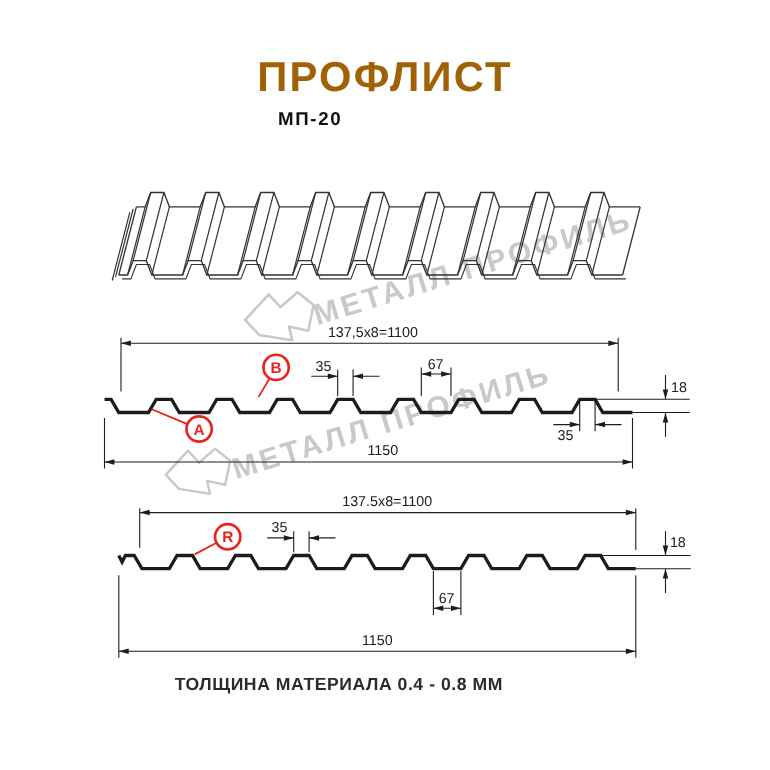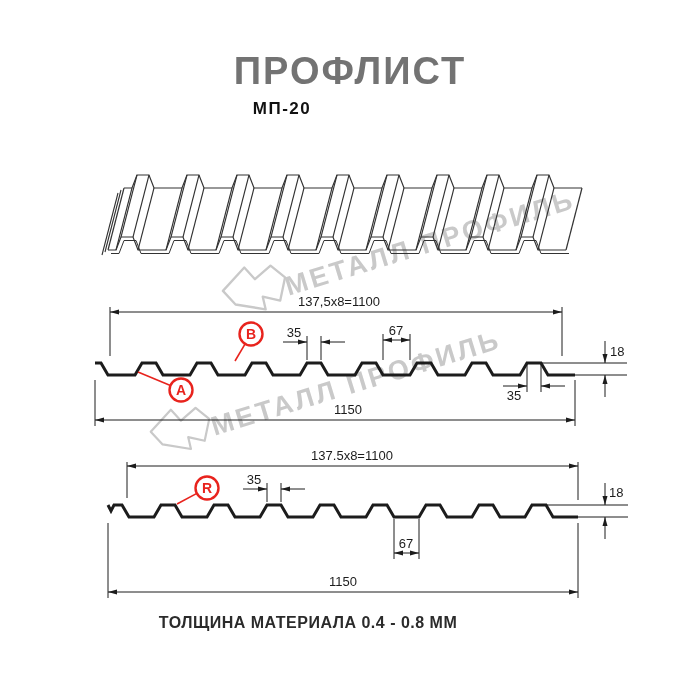--- a/index.html
+++ b/index.html
@@ -1,19 +1,19 @@
 <!DOCTYPE html>
 <html><head>
 <meta charset="utf-8">
 <style>
   html,body{margin:0;padding:0;background:#fff;}
   .page{position:relative;width:700px;height:700px;background:#ffffff;overflow:hidden;
         font-family:"Liberation Sans",sans-serif;}
   .title{position:absolute;top:50px;left:0;width:700px;text-align:center;
-         font-size:38px;font-weight:bold;letter-spacing:2px;color:#737373;z-index:3;}
+         font-size:38px;font-weight:bold;letter-spacing:2px;color:#a16207;z-index:3;}
   .subtitle{position:absolute;top:99px;left:0;width:564px;text-align:center;
          font-size:17px;font-weight:bold;letter-spacing:1.5px;color:#111;z-index:3;}
   .footerline{position:absolute;top:614px;left:0;width:616px;text-align:center;
          font-size:16px;font-weight:bold;letter-spacing:0.5px;color:#2b2b2b;z-index:3;}
   .wm-text{position:absolute;white-space:nowrap;font-weight:bold;font-size:27px;
          letter-spacing:3px;color:#c9c9c9;transform:rotate(-17deg);
          transform-origin:left center;z-index:1;}
   .wm-logo{position:absolute;z-index:1;}
   svg.drawing{position:absolute;z-index:2;font-family:"Liberation Sans",sans-serif;}
 </style>

